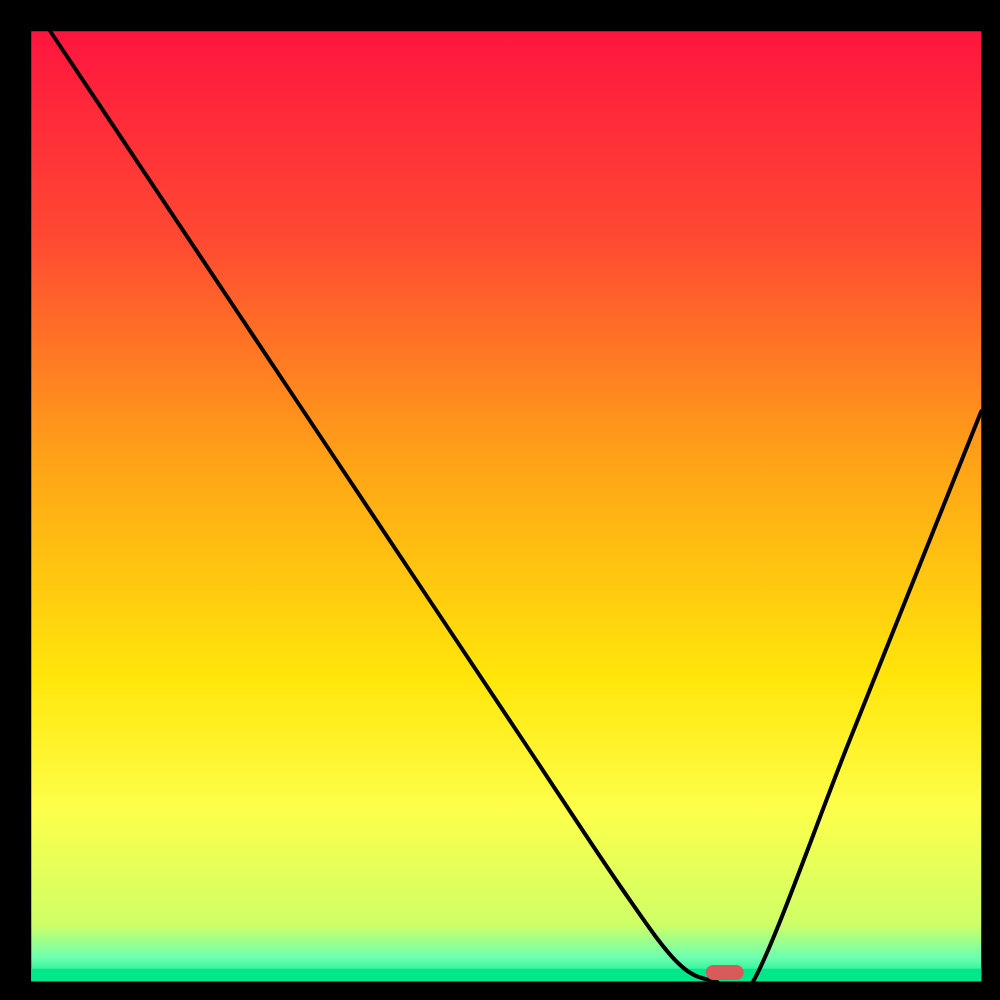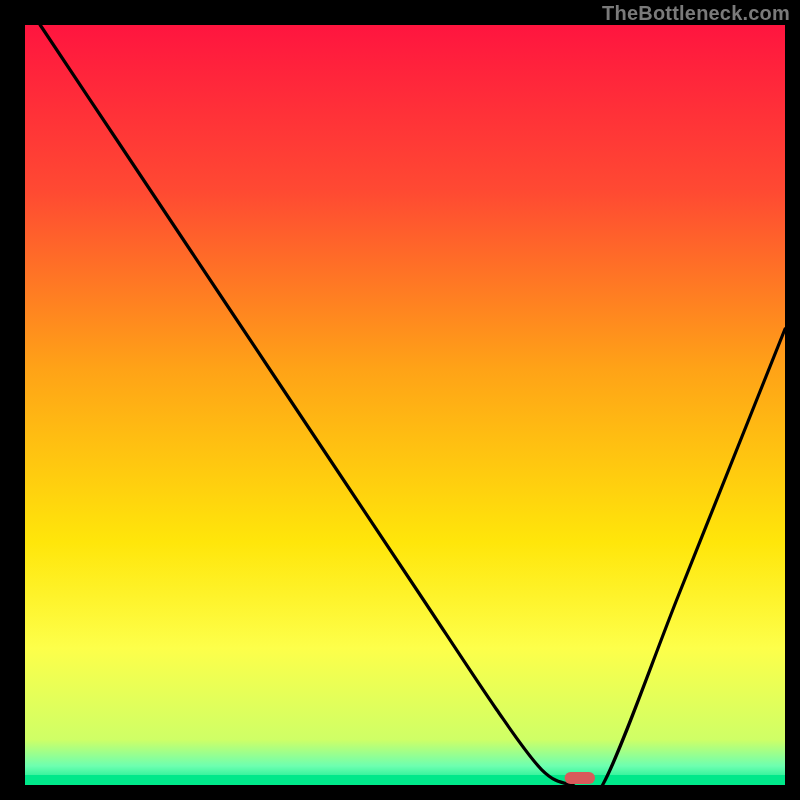--- a/index.html
+++ b/index.html
@@ -50,14 +50,13 @@
 
     <rect id="plot-rect" fill="url(#bg-grad)" x="25" y="25" width="760" height="760"></rect>
 
     <rect id="green-strip" x="25" y="775" width="760" height="10" fill="#00e88a"></rect>
 
     <path id="curve" fill="none" stroke="#000" stroke-width="3.2" stroke-linejoin="round" stroke-linecap="round" d="M 40.2 25 C 52.86666666666667 44, 90.86666666666667 101, 116.2 139 C 141.53333333333333 177, 166.86666666666665 215.00000000000003, 192.2 253.00000000000003 C 217.53333333333333 291, 242.8666666666667 328.99999999999994, 268.20000000000005 366.99999999999994 C 293.53333333333336 404.99999999999994, 318.8666666666667 443, 344.2 481 C 369.5333333333333 519, 394.8666666666667 557, 420.2 595 C 445.5333333333333 633, 475.9333333333333 679.8666666666667, 496.2 709 C 516.4666666666667 738.1333333333333, 529.1333333333334 757.1333333333333, 541.8000000000001 769.8 C 554.4666666666667 782.4666666666666, 562.0666666666666 782.4666666666667, 572.1999999999999 785 C 582.3333333333333 787.5333333333333, 584.8666666666667 816.6666666666666, 602.6 785 C 620.3333333333334 753.3333333333334, 653.2666666666667 658.3333333333334, 678.6 595 C 703.9333333333334 531.6666666666666, 736.8666666666667 449.3333333333333, 754.6 405 C 772.3333333333334 360.6666666666667, 779.9333333333334 341.6666666666667, 785 329"></path>
 
     <rect id="marker" rx="6" ry="6" height="12" fill="#d85a5a" x="564.6" width="30.399999999999977" y="772"></rect>
   </svg>
 
-  <div class="watermark">TheBottleneck.com</div>
 </div>
 
 </body></html>

